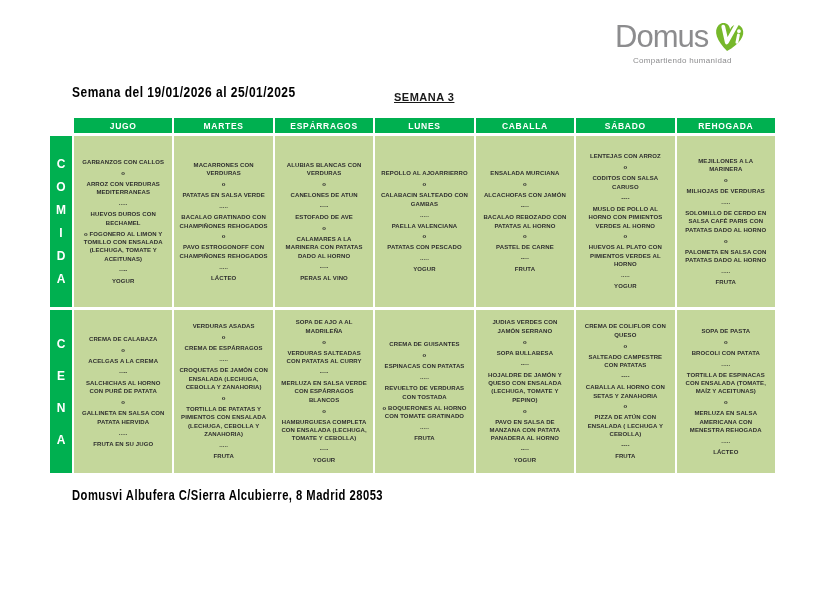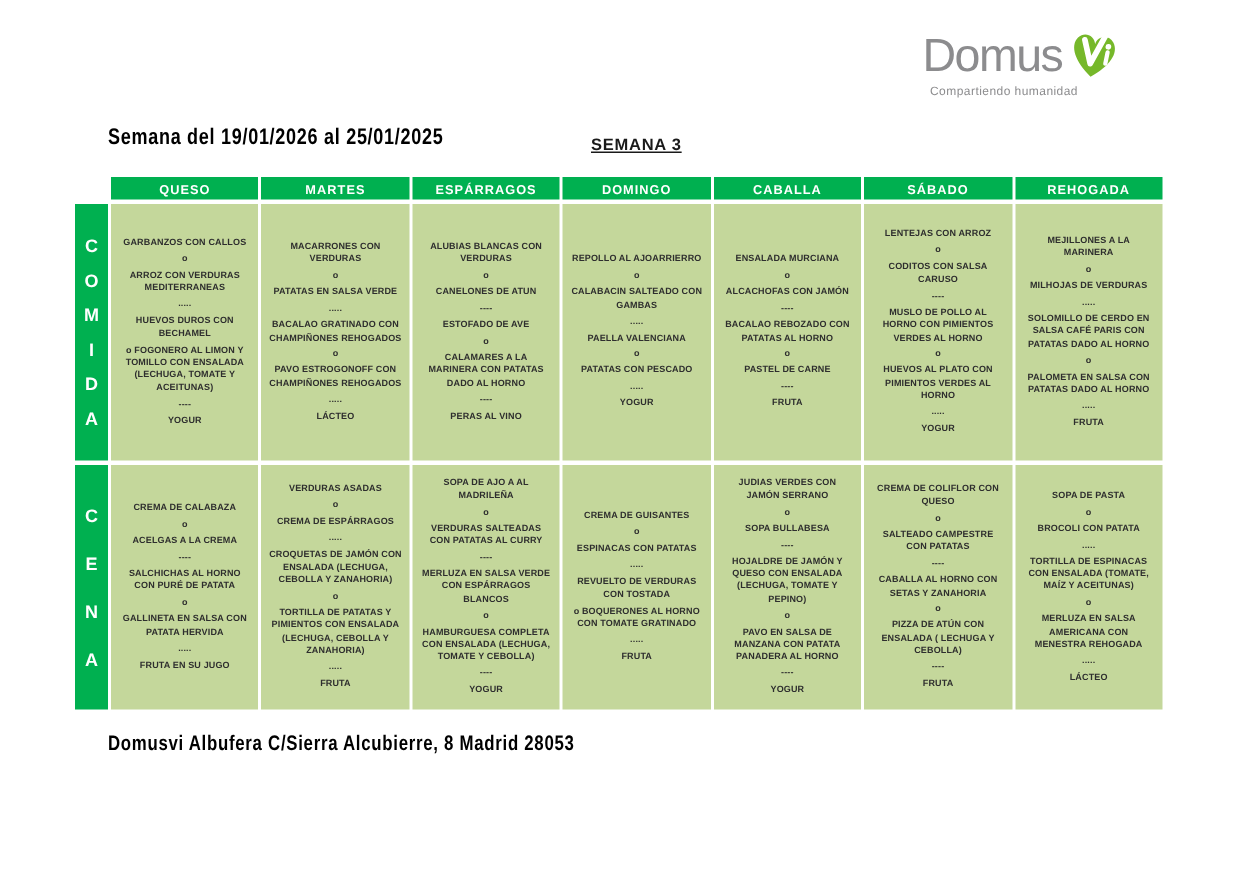--- a/index.html
+++ b/index.html
@@ -7,21 +7,21 @@
     position:relative; width:840px; height:594px; background:#ffffff;
     font-family:"Liberation Sans", sans-serif; overflow:hidden;
   }
 
   
   .logo { position:absolute; left:615px; top:20px; }
   .logo-row { display:flex; align-items:flex-start; }
   .logo-domus { font-size:31px; line-height:1.1; color:#8c8c8e; letter-spacing:-1px; font-weight:400; }
   .logo-heart { margin-left:1px; margin-top:-2px; }
   .logo-heart svg { display:block; }
-  .logo-tagline { font-size:8px; color:#8c8c8e; margin-top:0px; margin-left:5px; letter-spacing:0.3px; }
+  .logo-tagline { font-size:8px; color:#8c8c8e; margin-top:0px; margin-left:18px; letter-spacing:0.3px; }
 
   
   .title {
     position:absolute; left:72px; top:83px; font-size:15px; font-weight:bold; color:#000;
     transform:scaleX(0.80); transform-origin:left top; white-space:nowrap; letter-spacing:0.6px;
   }
   .semana {
     position:absolute; left:394px; top:91px; font-size:11px; font-weight:bold; color:#1a1a1a; letter-spacing:0.5px;text-decoration:underline;
   }
 
@@ -77,24 +77,24 @@
       </span>
     </div>
     <div class="logo-tagline">Compartiendo humanidad</div>
   </div>
 
   <div class="title">Semana del 19/01/2026 al 25/01/2025</div>
   <div class="semana">SEMANA 3</div>
 
   <div class="menu-table" id="menu-grid">
       <div class="corner"></div>
-      <div class="day-header">QUESO</div>
+      <div class="day-header">JUGO</div>
       <div class="day-header">MARTES</div>
       <div class="day-header">ESPÁRRAGOS</div>
-      <div class="day-header">DOMINGO</div>
+      <div class="day-header">LUNES</div>
       <div class="day-header">CABALLA</div>
       <div class="day-header">SÁBADO</div>
       <div class="day-header">REHOGADA</div>
       <div class="meal-label comida">
         <span>C</span>
         <span>O</span>
         <span>M</span>
         <span>I</span>
         <span>D</span>
         <span>A</span>

